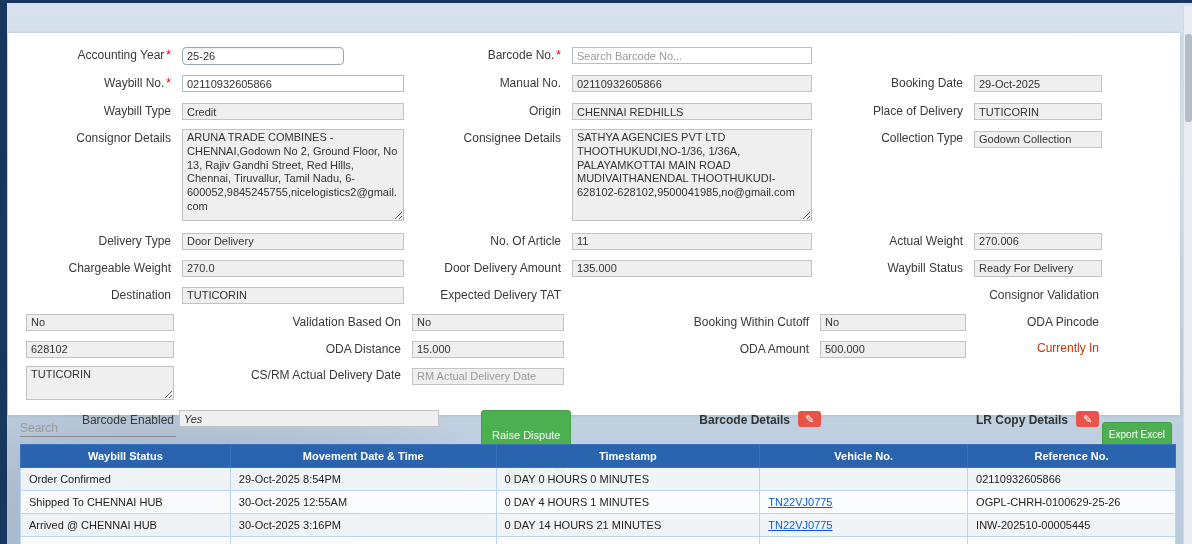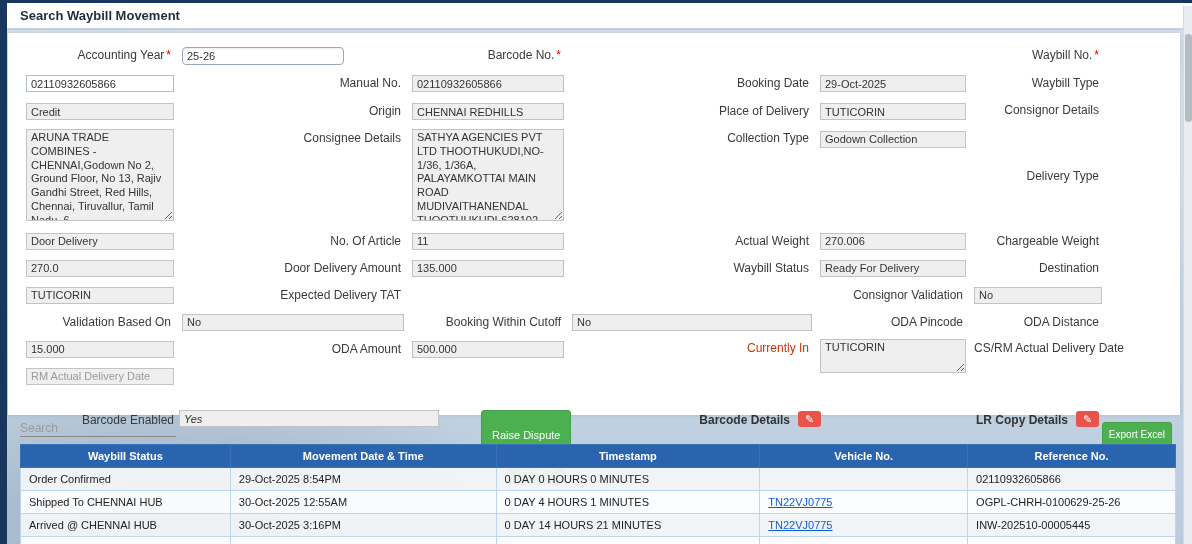--- a/index.html
+++ b/index.html
@@ -85,30 +85,28 @@
   
   .scrollbar { position:absolute; right:0; top:3px; width:9px; height:541px; background:#e9edf1; border-left:1px solid #d3d9df; z-index:6; }
   .scroll-thumb { position:absolute; left:1px; top:28px; width:7px; height:88px; background:#b4bcc4; border-radius:3px; }
 </style>
 </head>
 <body>
 
 <div class="page">
   <div class="left-strip"></div>
 
-  <div class="titlebar">
-    <div class="title">Search Waybill Movement</div>
-  </div>
 
   <div class="card">
     <div class="form-grid">
 
       <div class="lbl"><span>Accounting Year</span><span class="req">*</span></div>
       <div class="ctl"><input class="field combo" value="25-26" style=""></div>
       <div class="lbl"><span>Barcode No.</span><span class="req">*</span></div>
+      <div class="ctl"><input class="field editable" placeholder="Search Barcode No..." style=""></div>
       <div></div>
         <div></div>
 
       <div class="lbl"><span>Waybill No.</span><span class="req">*</span></div>
       <div class="ctl"><input class="field editable" value="02110932605866" style=""></div>
       <div class="lbl"><span>Manual No.</span></div>
       <div class="ctl"><input class="field" value="02110932605866" style=""></div>
       <div class="lbl"><span>Booking Date</span></div>
       <div class="ctl"><input class="field" value="29-Oct-2025" style=""></div>
 
@@ -147,20 +145,21 @@
         <div></div>
 
       <div class="lbl"><span>Consignor Validation</span></div>
       <div class="ctl"><input class="field" value="No" style=""></div>
       <div class="lbl"><span>Validation Based On</span></div>
       <div class="ctl"><input class="field" value="No" style=""></div>
       <div class="lbl"><span>Booking Within Cutoff</span></div>
       <div class="ctl"><input class="field" value="No" style=""></div>
 
       <div class="lbl"><span>ODA Pincode</span></div>
+      <div class="ctl"><input class="field" value="628102" style=""></div>
       <div class="lbl"><span>ODA Distance</span></div>
       <div class="ctl"><input class="field" value="15.000" style=""></div>
       <div class="lbl"><span>ODA Amount</span></div>
       <div class="ctl"><input class="field" value="500.000" style=""></div>
 
       <div class="lbl top warn"><span>Currently In</span></div>
       <div class="ctl top"><textarea class="field short" style="">TUTICORIN</textarea></div>
       <div class="lbl top"><span>CS/RM Actual Delivery Date</span></div>
       <div class="ctl top"><input class="field" placeholder="RM Actual Delivery Date" style=""></div>
       <div></div>

